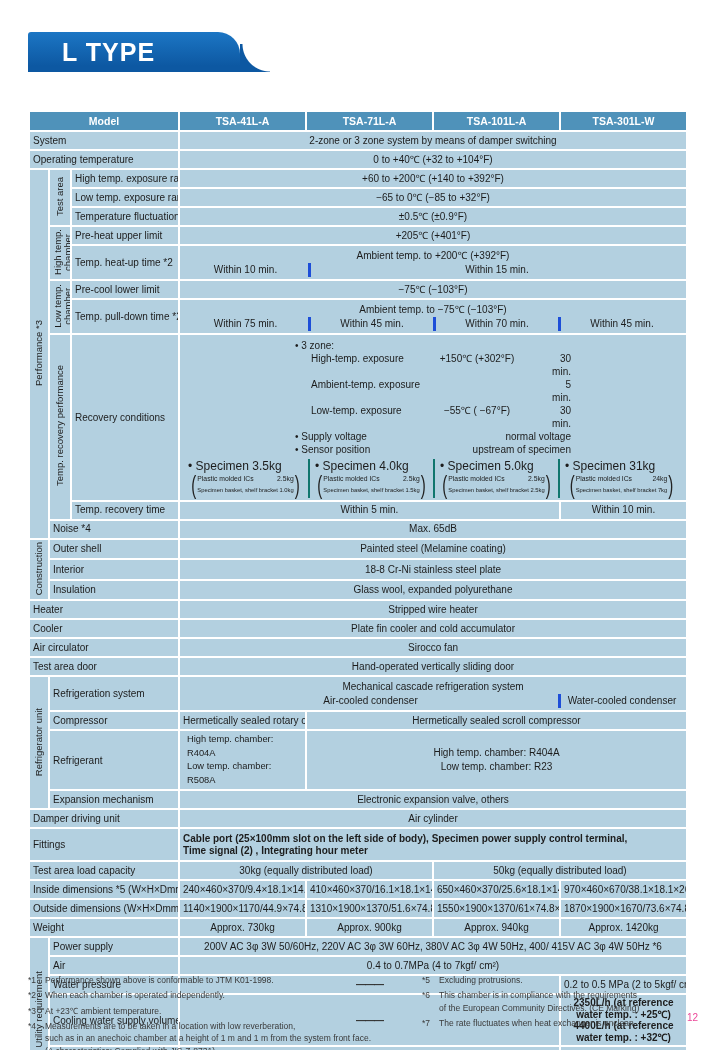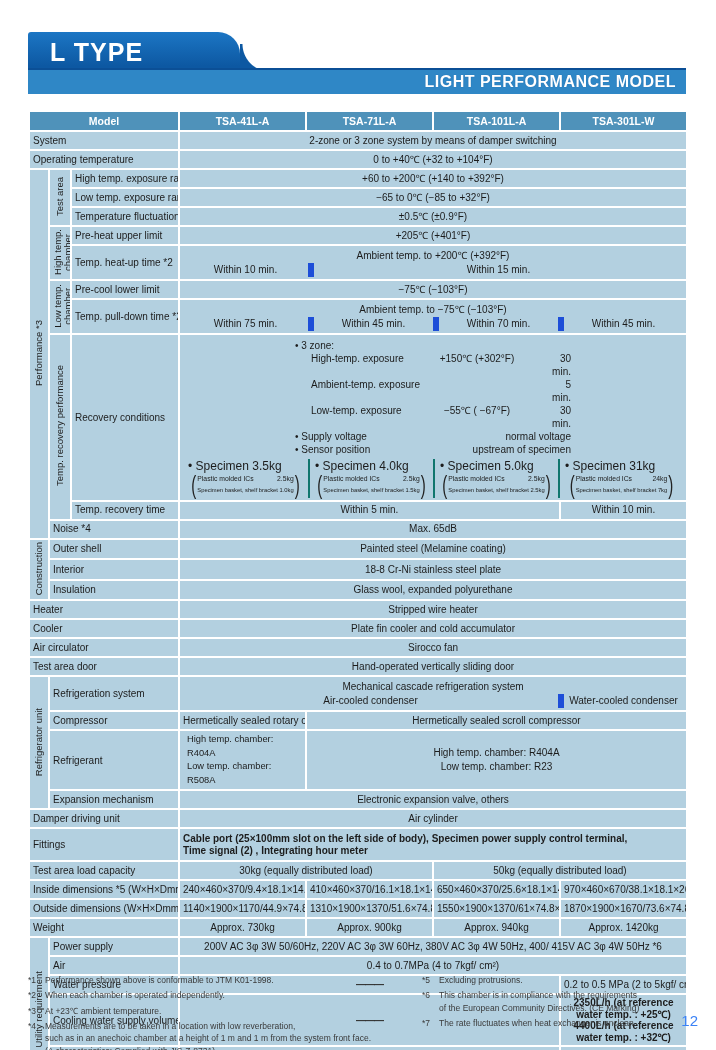--- a/index.html
+++ b/index.html
@@ -4,21 +4,21 @@
 <style>
   * { margin:0; padding:0; box-sizing:border-box; }
   html,body { background:#fff; }
   body { width:716px; height:1050px; font-family:"Liberation Sans", sans-serif; color:#1c1c1c; position:relative; }
   .page { position:absolute; inset:0; overflow:hidden; }
 
   
   .banner { position:absolute; left:28px; top:32px; width:658px; height:62px; }
   .tab { position:absolute; left:0; top:0; width:212px; height:40px;
          background:linear-gradient(180deg,#1c76c4 0%,#0d58a2 85%);
-         border-radius:3px 22px 0 0; z-index:2; display:flex; align-items:center; }
+         border-radius:3px 22px 0 0; z-index:2; display:flex; align-items:center;padding-left:12px; }
   .tab::after { content:''; position:absolute; right:-30px; bottom:0; width:30px; height:28px;
          background:radial-gradient(circle at 100% 0%, rgba(0,0,0,0) 27px, #0d58a2 28px); }
   .tab-text { color:#fff; font-size:25px; font-weight:bold; letter-spacing:1px; padding-left:22px; }
   .stripe-bar { position:absolute; left:0; top:36px; width:658px; height:26px; z-index:3;
          background:
            linear-gradient(90deg, rgba(22,104,176,0) 0%, rgba(27,110,180,.55) 45%, rgba(17,92,162,.85) 100%),
            repeating-linear-gradient(180deg,#9ed2ef 0px,#3f98d2 3px,#10straight 0,#0f5fa9 6px,#5babdd 9px,#0f5fa9 12px,#8cc6ea 14px);
          background-color:#2f87c6;
          border-top:2px solid #0b4f96;
          display:flex; align-items:center; justify-content:flex-end; }
@@ -38,21 +38,21 @@
   .fs93 { font-size:9.3px; } .fs88 { font-size:8.8px; } .fs85 { font-size:8.5px; }
   .fs8 { font-size:8px; } .fs76 { font-size:7.6px; } .fs72 { font-size:7.2px; }
   .fs68 { font-size:6.8px; white-space:nowrap; } .fs58 { font-size:5.8px; white-space:nowrap; }
   .nw { white-space:nowrap; }
 
   
   td.splitcell { padding:0; }
   .split-top { text-align:center; padding:2px 0 1px; }
   .split-cols { display:flex; }
   .split-cols > div { text-align:center; padding:1px 0 2px; }
-  .split-cols > div + div { border-left:6px solid #1d4ed8; }
+  .split-cols > div + div { border-left:3px solid #1d4ed8; }
   .w25 { width:25%; } .w75 { width:75%; }
 
   
   td.recov { padding:2px 0 0; height:106px; vertical-align:top; }
   .zone-block { width:276px; margin:2px auto 3px; font-size:10px; line-height:1.3; }
   .zrow { display:flex; }
   .zrow .zn { flex:1; text-align:left; }
   .zrow .zt { width:96px; text-align:center; }
   .zrow .zm { width:46px; text-align:right;padding-left:25px; }
   .zrow.indent { padding-left:16px; }
@@ -74,33 +74,30 @@
   .dash { letter-spacing:-1px; font-weight:bold; color:#333; }
   .ml { white-space:pre-line;font-weight:bold; }
 
   
   .footnotes { position:absolute; left:28px; top:974px; width:672px; display:flex; font-size:8.5px; color:#3a3a3a; line-height:1.45; }
   .fn-col-left { width:394px; }
   .fn-col-right { width:278px; }
   .fn-item { display:flex; margin-bottom:3px; }
   .fn-marker { width:17px; flex:none; }
   .fn-text { flex:1; white-space:pre-line; }
-  .page-number { position:absolute; right:18px; top:1012px; font-size:15px; color:#3b82f6; }
+  .page-number { position:absolute; right:18px; top:1012px; font-size:10px; color:#ec4899; }
 </style>
 </head>
 <body>
 
 <div class="page">
 
   <div class="banner">
     <div class="tab">
       <span class="tab-text">L TYPE</span>
-    </div>
-    <div class="stripe-bar">
-      <span class="model-banner-text">LIGHT PERFORMANCE MODEL</span>
     </div>
   </div>
 
   <table class="spec">
     <colgroup>
       <col style="width:20px">
         <col style="width:22px">
         <col style="width:108px">
       <col style="width:127px">
         <col style="width:127px">

